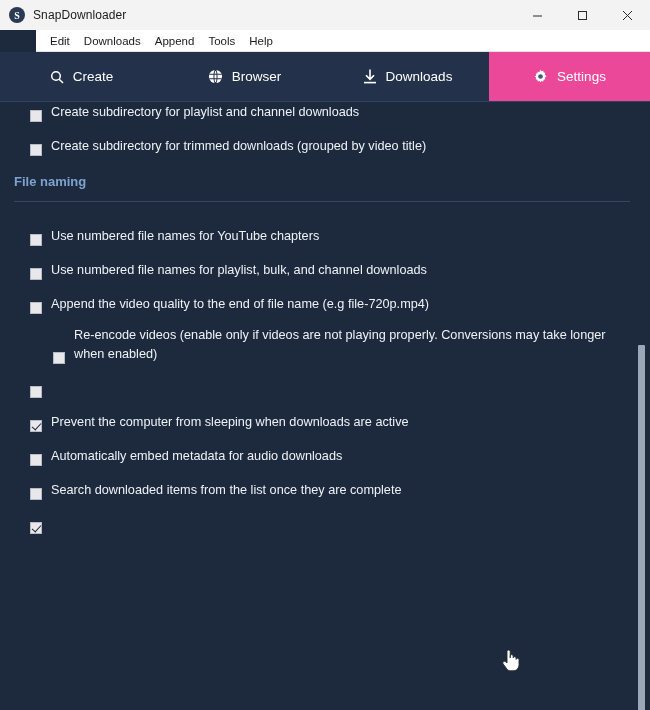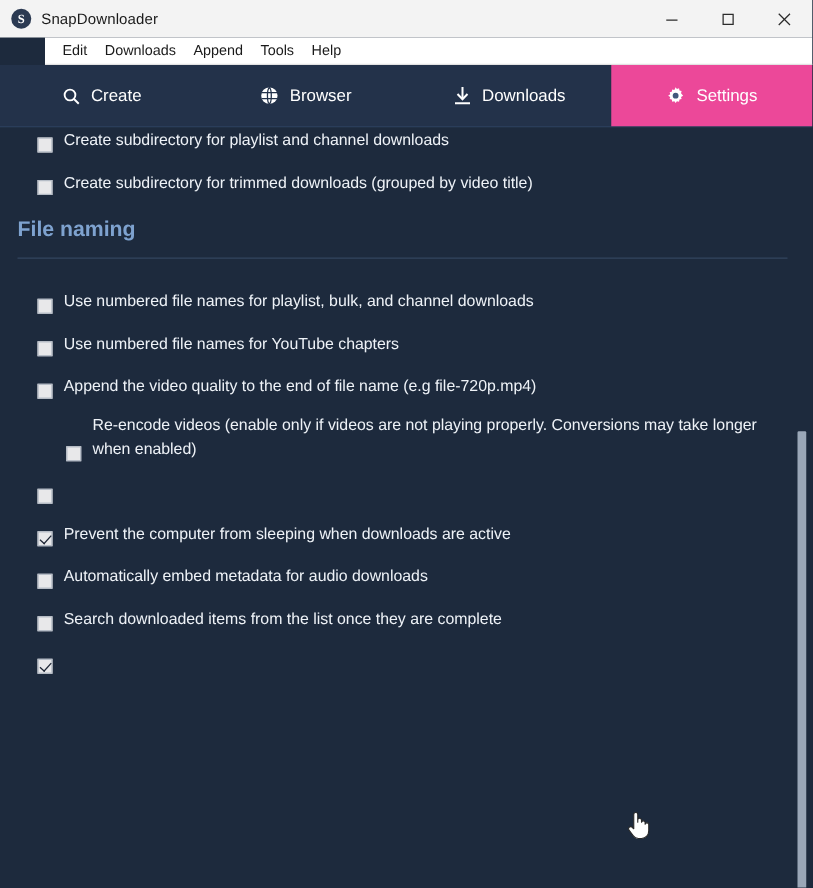--- a/index.html
+++ b/index.html
@@ -135,21 +135,21 @@
     padding-top: 1px;
   }
   .row.two-line { min-height: 50px; padding-left: 37px; }
   .row.two-line .row-label { max-width: 585px; }
 
   .section {
     padding: 18px 20px 0 14px;
   }
   .section-title {
     color: #7ea2cf;
-    font-size: 17px;
+    font-size: 13px;
     font-weight: bold;
     padding-bottom: 12px;
   }
   .section-rule {
     height: 1px;
     background: #33455f;
     margin-bottom: 10px;
   }
 
   
@@ -263,25 +263,25 @@
       <div class="cb"></div>
       <div class="row-label">Create subdirectory for trimmed downloads (grouped by video title)</div>
     </div>
 
     <div class="section">
       <div class="section-title">File naming</div>
       <div class="section-rule"></div>
     </div>
     <div class="row">
       <div class="cb"></div>
+      <div class="row-label">Use numbered file names for YouTube chapters</div>
+    </div>
+    <div class="row">
+      <div class="cb"></div>
       <div class="row-label">Use numbered file names for playlist, bulk, and channel downloads</div>
-    </div>
-    <div class="row">
-      <div class="cb"></div>
-      <div class="row-label">Use numbered file names for YouTube chapters</div>
     </div>
     <div class="row">
       <div class="cb"></div>
       <div class="row-label">Append the video quality to the end of file name (e.g file-720p.mp4)</div>
     </div>
 
     <div class="row two-line">
       <div class="cb"></div>
       <div class="row-label">Re-encode videos (enable only if videos are not playing properly. Conversions may take longer when enabled)</div>
     </div>

